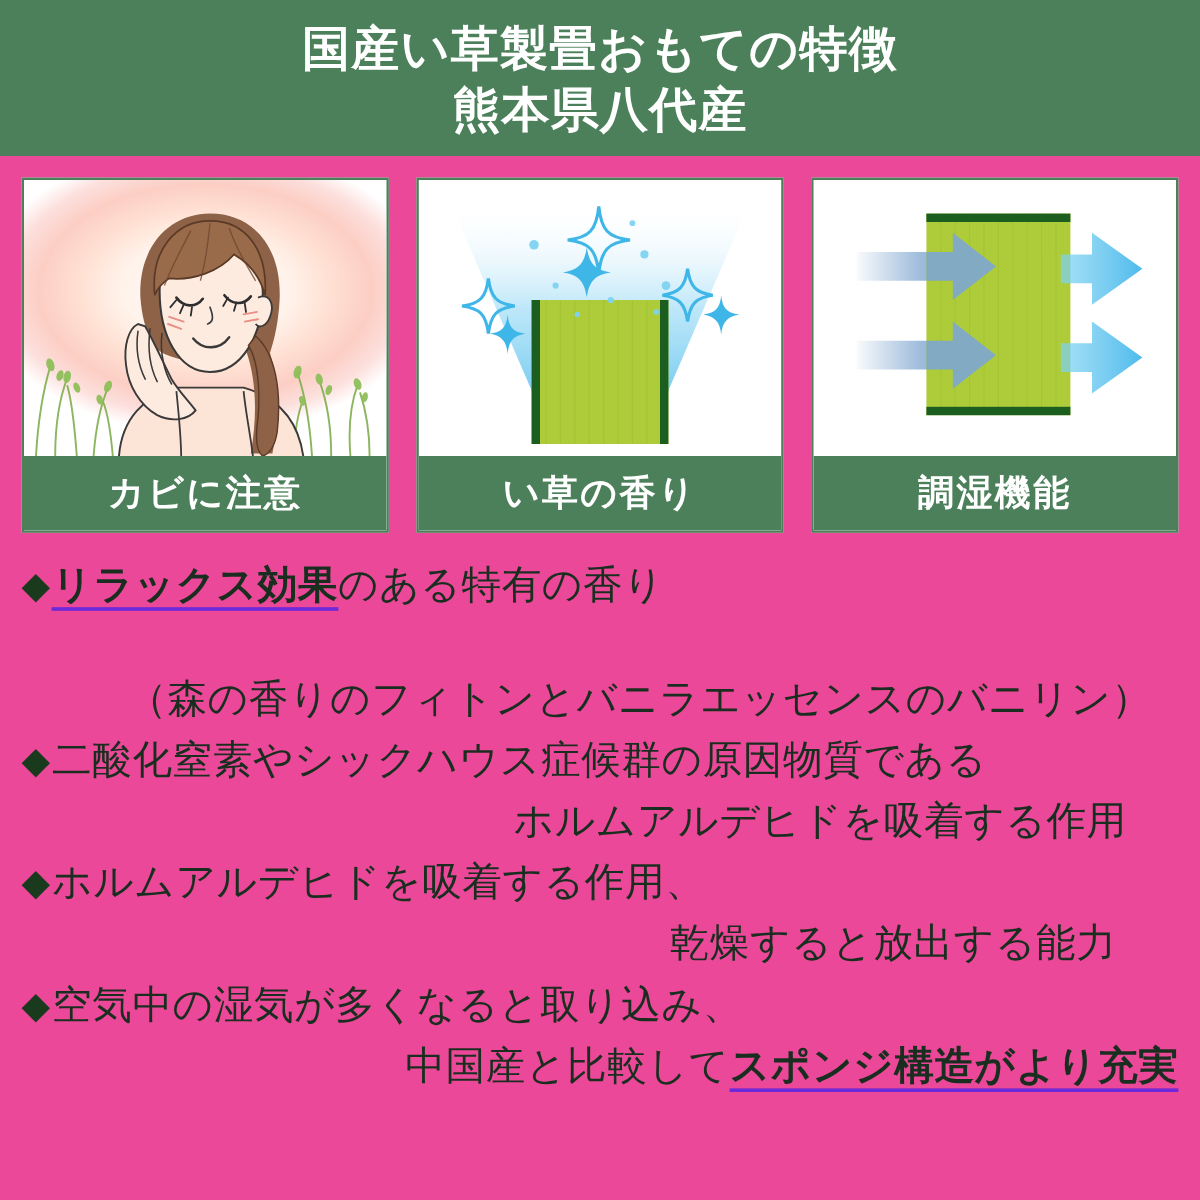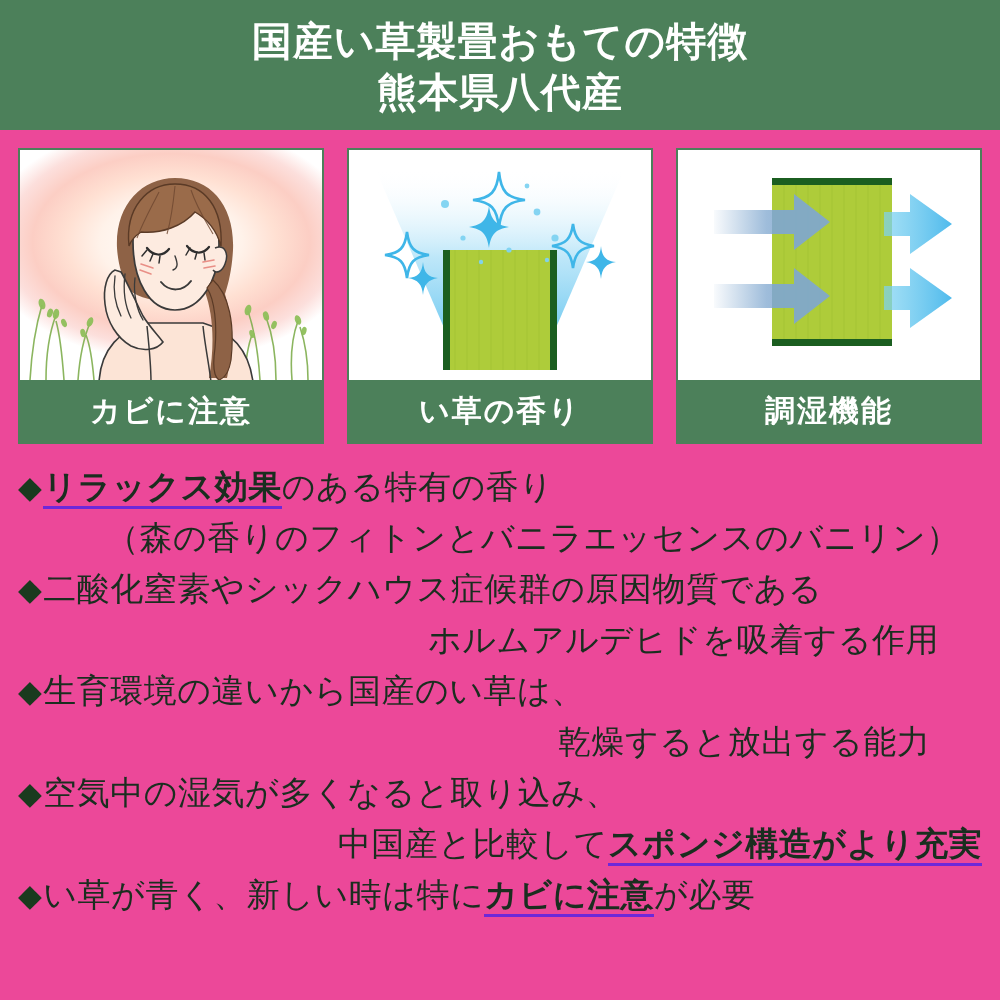--- a/index.html
+++ b/index.html
@@ -134,21 +134,21 @@
     padding: 0 18px;
     box-sizing: border-box;
   }
   .line {
     font-size: 33px;
     line-height: 1.545;
     color: #1A2E1F;
     white-space: nowrap;
     letter-spacing: 0.5px;
   }
-  .line.indent-1 { padding-left: 88px; }
+  .line.indent-1 { padding-left: 88px; margin-top: 44px; }
   .line.indent-2 { padding-left: 410px; }
   .line.indent-3 { padding-left: 540px; }
   .line.indent-4 { padding-left: 270px; text-align: right; }
 
   .diamond {
     color: #1A3A1E;
     font-size: 31px;
     margin-right: 1px;
   }
   .u {
@@ -366,20 +366,19 @@
       </div>
       <div class="card-caption">調湿機能</div>
     </div>
   </div>
 
   <div class="bullets">
       <div class="line"><span class="diamond">◆</span><span class="u">リラックス効果</span><span>のある特有の香り</span></div>
       <div class="line indent-1"><span>（森の香りのフィトンとバニラエッセンスのバニリン）</span></div>
       <div class="line"><span class="diamond">◆</span><span>二酸化窒素やシックハウス症候群の原因物質である</span></div>
       <div class="line indent-2"><span>ホルムアルデヒドを吸着する作用</span></div>
-      <div class="line"><span class="diamond">◆</span><span>生育環境の違いから国産のい草は、</span></div>
+      <div class="line"><span class="diamond">◆</span><span>ホルムアルデヒドを吸着する作用、</span></div>
       <div class="line indent-3"><span>乾燥すると放出する能力</span></div>
       <div class="line"><span class="diamond">◆</span><span>空気中の湿気が多くなると取り込み、</span></div>
       <div class="line indent-4"><span>中国産と比較して</span><span class="u">スポンジ構造がより充実</span></div>
-      <div class="line"><span class="diamond">◆</span><span>い草が青く、新しい時は特に</span><span class="u">カビに注意</span><span>が必要</span></div>
     </div>
 
 </div>
 
 </body></html>

